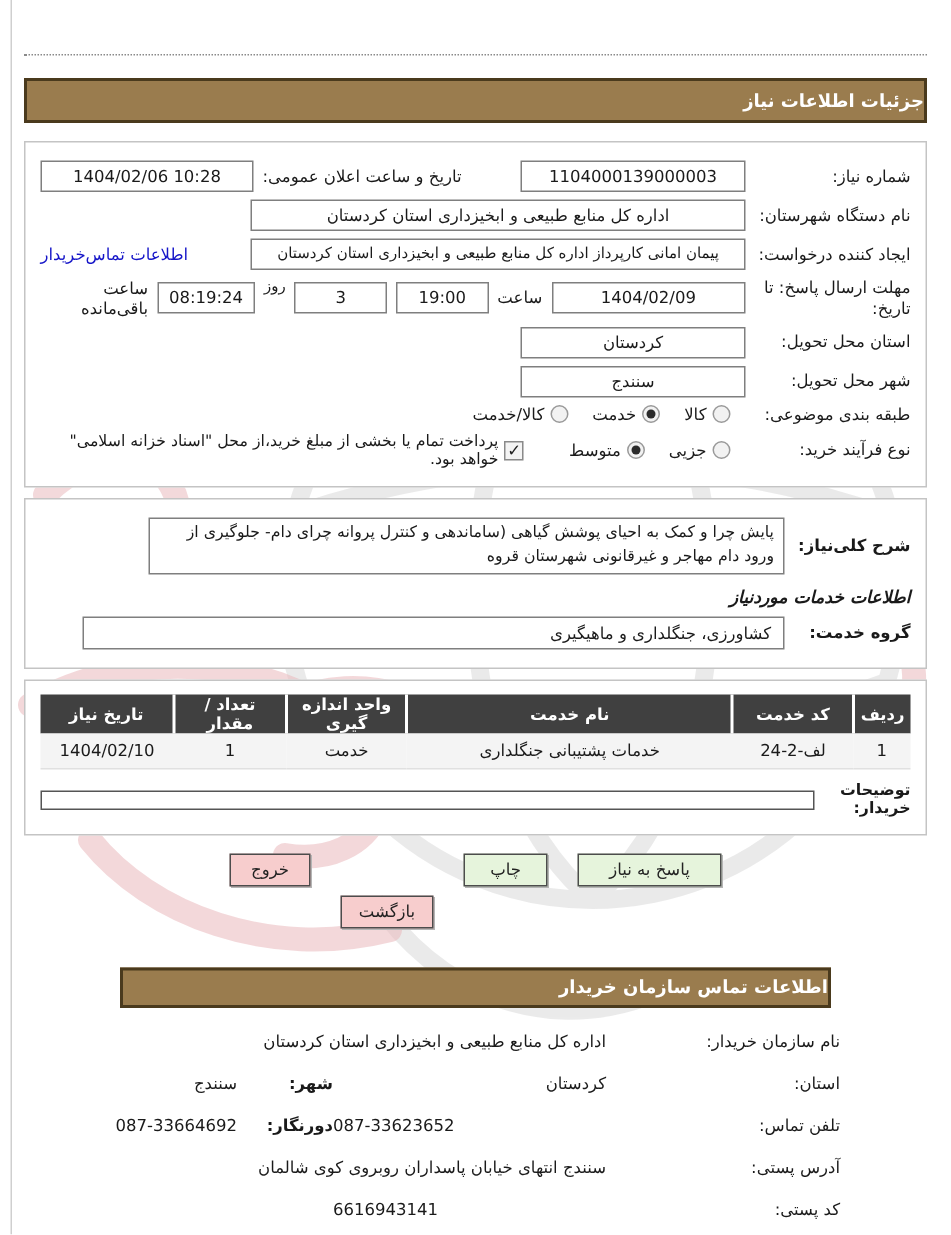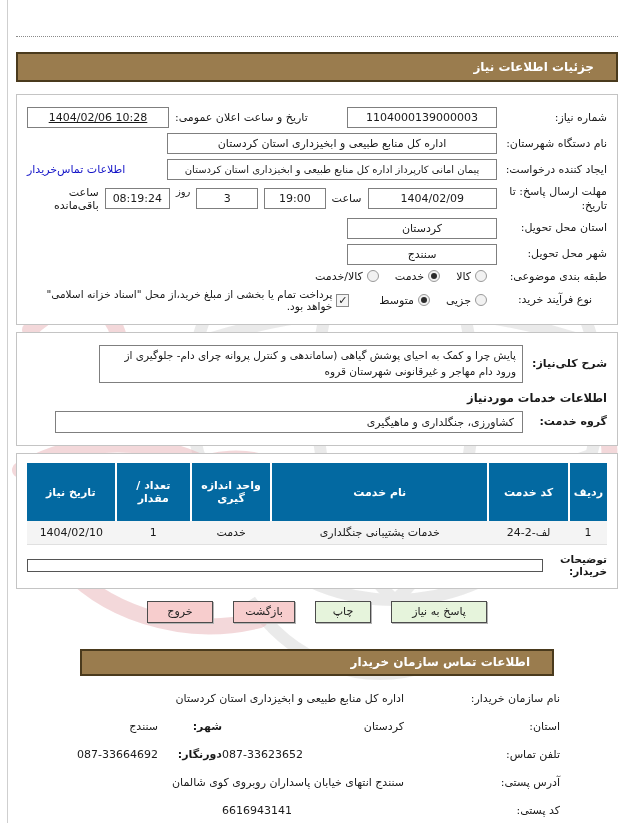--- a/index.html
+++ b/index.html
@@ -14,21 +14,21 @@
     color: #1a1a1a;
   }
   .left-frame { position:absolute; left:7px; top:0; bottom:0; width:1px; background:#cfcfcf; }
   .watermark { position:absolute; pointer-events:none; z-index:0; }
   .content { position: relative; z-index: 1; padding: 0 16px; }
   .dotted-line { margin-top: 36px; border-top: 1px dotted #8a8a8a; height: 0; }
   .brown-bar {
     background: #9a7c4e; border: 2px solid #4a3a1d; color: #ffffff;
     font-weight: bold; font-size: 12px;
     display: flex; align-items: center;
-    direction: rtl; padding: 0 22px;
+    direction: rtl; padding: 0 0;
   }
   .bar1 { height: 30px; margin-top: 15px; }
   .bar2 { height: 27px; width: 474px; margin: 26px auto 0 auto; }
   .panel {
     border: 1px solid #c4c4c4; background: #ffffff;
     direction: rtl; padding: 7px 10px;
   }
   .panel1 { margin-top: 12px; }
   .panel2 { margin-top: 7px; }
   .panel3 { margin-top: 7px; padding-bottom: 10px; }
@@ -60,45 +60,45 @@
     font-size: 11px; color: #222; flex-shrink: 0;
   }
   .desc-box {
     border: 1px solid #7f7f7f; width: 424px; min-height: 38px;
     font-size: 10.5px; line-height: 1.5; padding: 2px 6px; text-align: right;
   }
   .group-box {
     border: 1px solid #7f7f7f; width: 468px; height: 22px;
     display: flex; align-items: center; padding: 0 8px; font-size: 11px;
   }
-  .section-head { font-weight: bold; font-size: 11.5px; margin: 8px 0 6px 0; }
+  .section-head { font-weight: bold; font-size: 11.5px; margin: 8px 0 6px 0; font-style: italic; }
   table.svc { width: 100%; border-collapse: collapse; font-size: 11px; margin-top: 2px; }
   table.svc th {
-    background: #0369a1; color: #fff; font-weight: bold; height: 23px;
-    border-left: 2px solid #fff; text-align: center; padding: 16px 4px;
+    background: #404040; color: #fff; font-weight: bold; height: 23px;
+    border-left: 2px solid #fff; text-align: center; padding: 0 4px;
   }
   table.svc th:last-child { border-left: none; }
   table.svc td {
     background: #f4f4f4; height: 23px; text-align: center; padding: 0 4px;
     border-bottom: 1px solid #e0e0e0;
   }
   .comments-row { display: flex; align-items: center; gap: 6px; margin-top: 8px; direction: rtl; }
   .comments-label { font-weight: bold; width: 58px; font-size: 10.5px; line-height: 1.2; flex-shrink: 0; }
   .comments-input { flex: 1; height: 13px; border: 1px solid #555; background: #fff; }
   .btn-row { display: flex; direction: rtl; justify-content: center; gap: 20px; margin-top: 12px; }
   .btn {
     height: 22px; border: 1px solid #4c4c4c; font-size: 11px;
     display: flex; align-items: center; justify-content: center;
     padding: 0 8px; cursor: pointer; color: #222; font-family: "DejaVu Sans", sans-serif;
     box-shadow: 1px 1px 0 #b5b5b5;
   }
   .btn.green { background: #e6f4dc; }
   .btn.pink  { background: #f7cdcd; }
   .w-respond { width: 96px; } .w-attach { width: 142px; } .w-print { width: 56px; }
-  .w-back { width: 62px; } .w-exit { width: 66px; }
+  .w-back { width: 62px; margin-top: 28px; } .w-exit { width: 54px; }
   .contact { width: 486px; margin: 16px auto 0 auto; direction: rtl; font-size: 11px; }
   .crow { display: flex; direction: rtl; align-items: flex-start; margin-bottom: 15px; }
   .clabel { font-weight: normal; width: 108px; flex-shrink: 0; margin-left: 48px; }
   .cvalue { width: 182px; flex-shrink: 0; }
   .clabel2 { font-weight: bold; width: 64px; flex-shrink: 0; }
   .cvalue2 { flex: 1; }
   .divider { width: 440px; margin: 6px auto 20px auto; border-top: 2px solid #4c4c4c; }
   .creator-head { font-weight: bold; margin-bottom: 16px; }
 </style>
 </head>
@@ -136,21 +136,21 @@
     <span>جزئیات اطلاعات نیاز</span>
   </div>
 
   <div class="panel panel1">
 
     <div class="frow">
       <span class="flabel">شماره نیاز:</span>
       <span class="ibox ltr" style="width:150px;">1104000139000003</span>
       <span class="spacer"></span>
       <span>تاریخ و ساعت اعلان عمومی:</span>
-      <span class="ibox ltr" style="width:142px;text-decoration:underline;">1404/02/06  10:28</span>
+      <span class="ibox ltr" style="width:142px;">1404/02/06  10:28</span>
     </div>
 
     <div class="frow">
       <span class="flabel">نام دستگاه شهرستان:</span>
       <span class="ibox" style="width:330px;">اداره کل منابع طبیعی و ابخیزداری استان کردستان</span>
     </div>
 
     <div class="frow">
       <span class="flabel">ایجاد کننده درخواست:</span>
       <span class="ibox" style="width:330px;font-size:10px;">پیمان امانی کارپرداز اداره کل منابع طبیعی و ابخیزداری استان کردستان</span>
@@ -189,21 +189,21 @@
         <span class="radio checked"></span>
         <span>خدمت</span>
       </span>
       <span class="opt">
         <span class="radio"></span>
         <span>کالا/خدمت</span>
       </span>
     </div>
 
     <div class="frow" style="gap:16px;">
-      <span class="flabel" style="width:104px;text-align:center;">نوع فرآیند خرید:</span>
+      <span class="flabel" style="width:104px;">نوع فرآیند خرید:</span>
       <span class="opt">
         <span class="radio"></span>
         <span>جزیی</span>
       </span>
       <span class="opt">
         <span class="radio checked"></span>
         <span>متوسط</span>
       </span>
       <span class="opt" style="margin-right:14px;">
         <span class="checkbox">✓</span>

